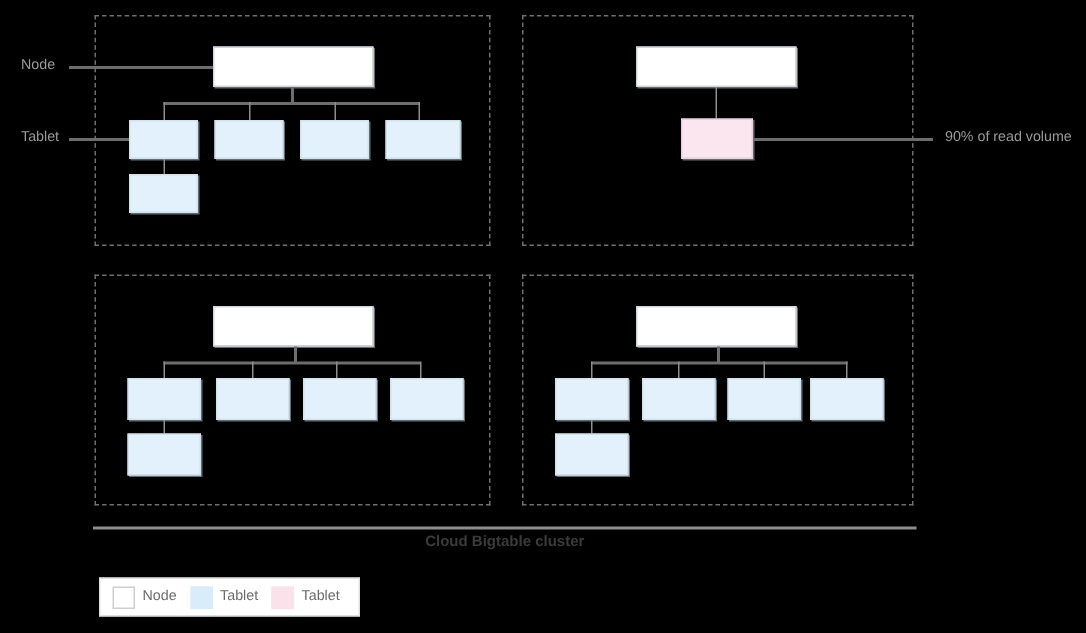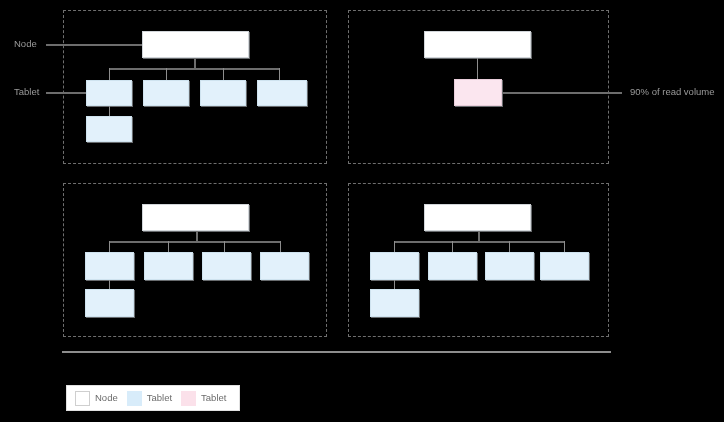--- a/index.html
+++ b/index.html
@@ -193,20 +193,21 @@
 
   <div class="box tablet" style="left:366px; top:252px; width:49px; height:28px;"></div>
   <div class="box tablet" style="left:424px; top:252px; width:49px; height:28px;"></div>
   <div class="box tablet" style="left:481px; top:252px; width:49px; height:28px;"></div>
   <div class="box tablet" style="left:536px; top:252px; width:49px; height:28px;"></div>
 
   <div class="vline thin" style="left:390px; top:280px; height:9px;"></div>
   <div class="box tablet" style="left:366px; top:289px; width:49px; height:28px;"></div>
 
   <div class="cluster-rule" style="left:58px; top:351px; width:549px;"></div>
+  <div class="cluster-caption" style="left:58px; top:355px; width:549px;">Cloud Bigtable cluster</div>
 
   <div id="legend">
     <div class="legend-item">
       <span class="swatch" style="background:#ffffff;"></span>
       <span class="legend-text">Node</span>
     </div>
     <div class="legend-item">
       <span class="swatch" style="background:#d8ecfa; border-color:#d8ecfa;"></span>
       <span class="legend-text">Tablet</span>
     </div>

